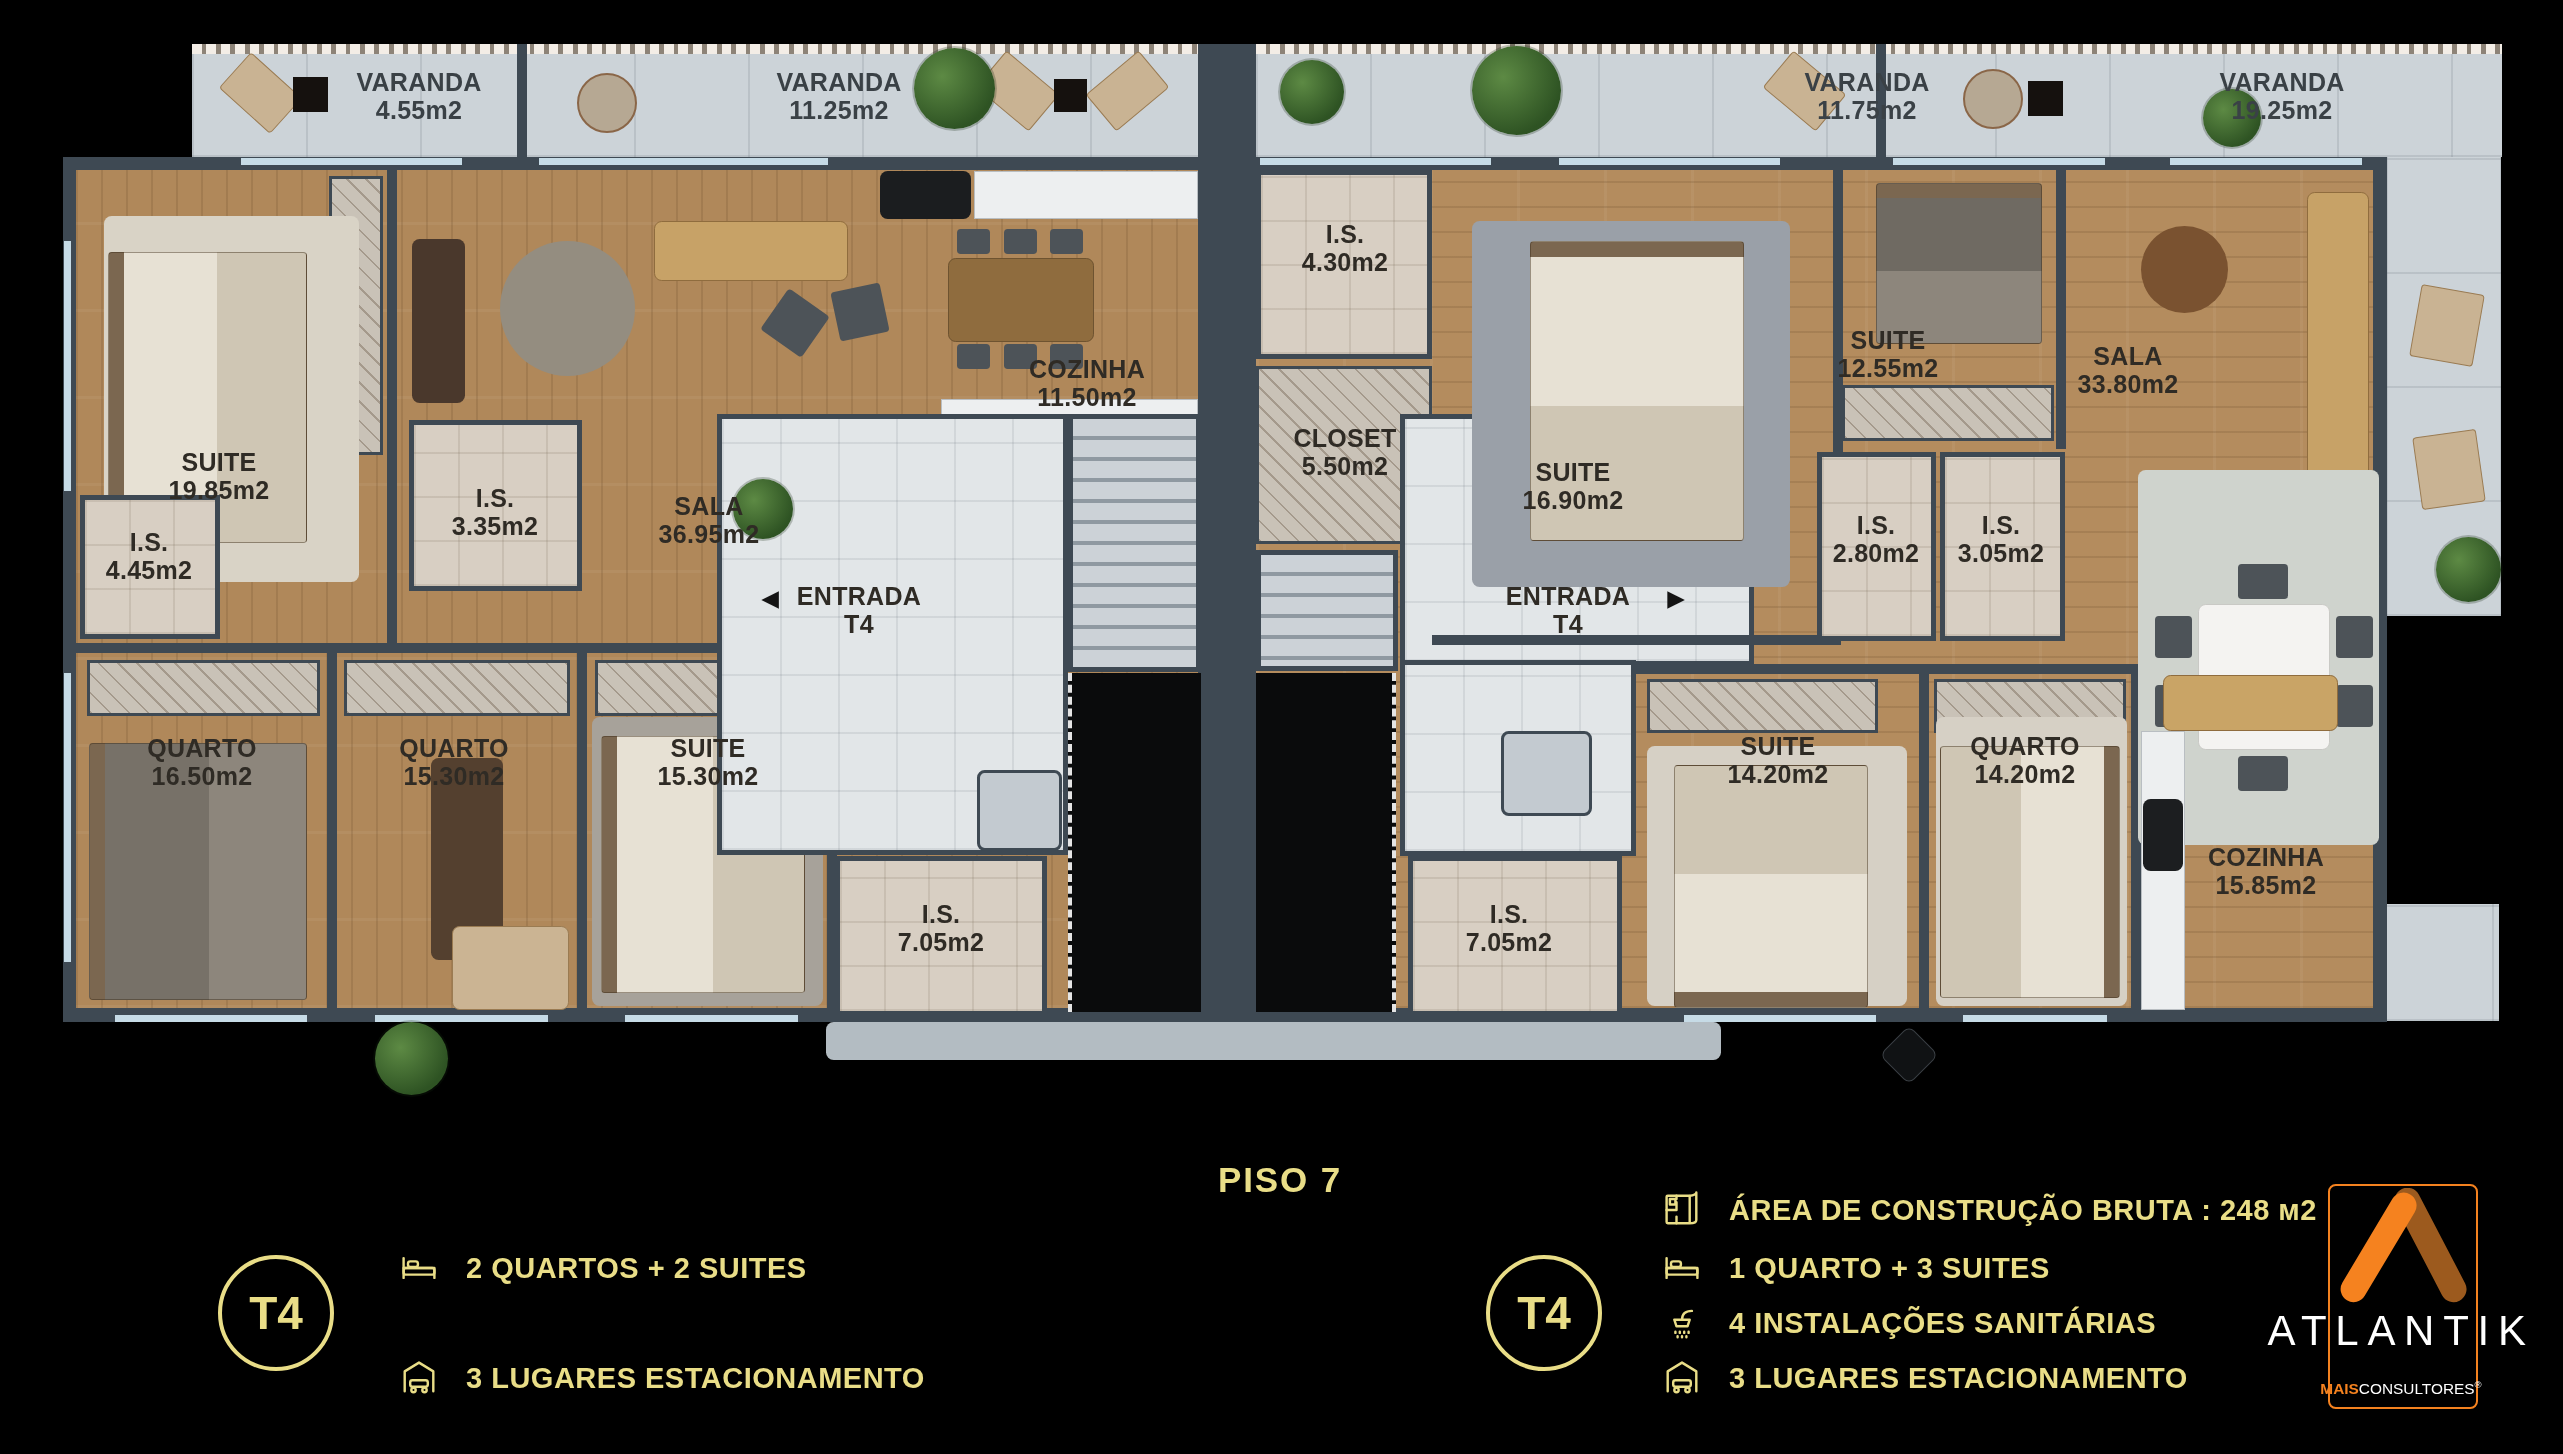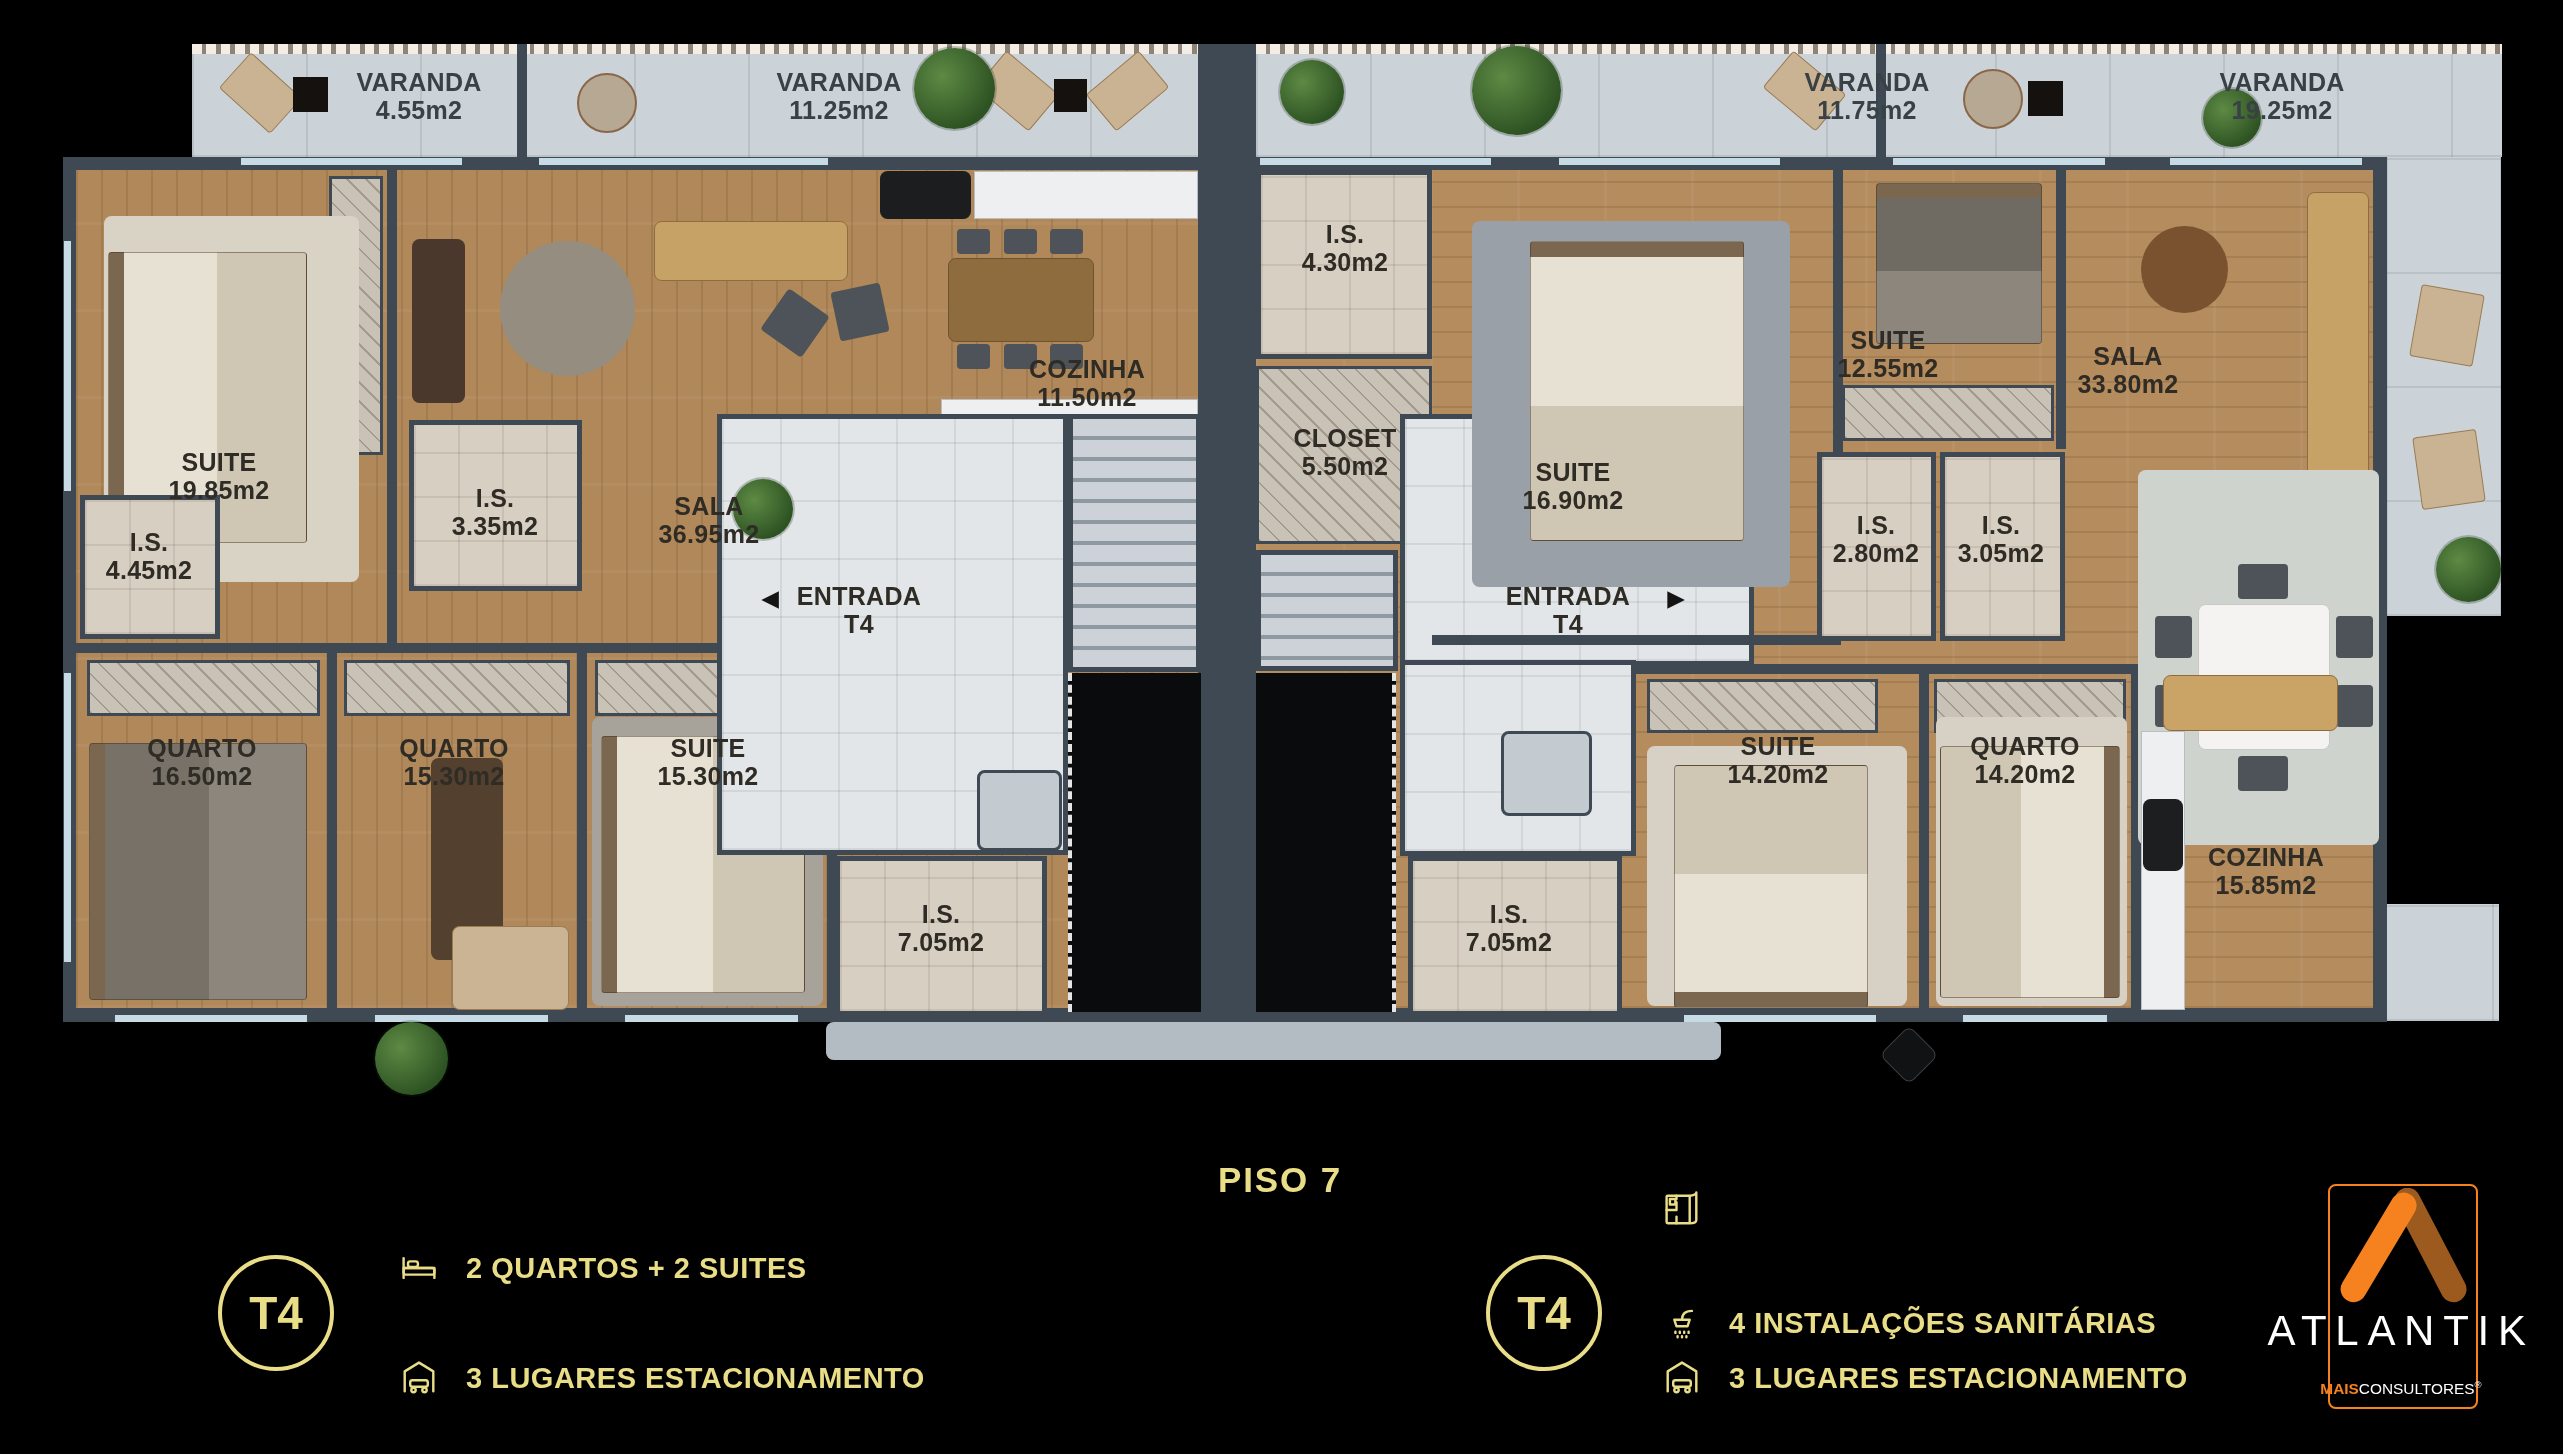--- a/index.html
+++ b/index.html
@@ -349,20 +349,30 @@
     </div>
 
   <div class="badge" style="left:1486px;top:1255px">T4</div>
   <div class="lrow" style="left:1660px;top:1187px">
     <span class="licon"><svg viewBox="0 0 40 40">
           <rect x="6" y="7" width="21" height="25" rx="1"></rect>
           <path d="M27 7c4 0 6-2 6-3v25c0 2-2 3-6 3"></path>
           <path d="M6 20h9M15 20v-7M15 7v3M15 26v6"></path>
           <rect x="9" y="10" width="5" height="5"></rect>
         </svg></span>
+    <span class="ltext">ÁREA DE CONSTRUÇÃO BRUTA :  248 м2</span>
+    </div>
+  <div class="lrow" style="left:1660px;top:1245px">
+    <span class="licon"><svg viewBox="0 0 40 40">
+          <path d="M6 11v18"></path>
+          <path d="M6 20h28v9"></path>
+          <rect x="6" y="20" width="28" height="6" rx="2"></rect>
+          <rect x="10" y="14" width="9" height="5" rx="2"></rect>
+        </svg></span>
+    <span class="ltext">1 QUARTO + 3 SUITES</span>
     </div>
   <div class="lrow" style="left:1660px;top:1300px">
     <span class="licon"><svg viewBox="0 0 40 40">
           <path d="M29 9c-7 0-9 4-9 8"></path>
           <path d="M13 17h14l-2 6H15z"></path>
           <path d="M14 28v1M18 28v1M22 28v1M26 28v1M16 32v1M20 32v1M24 32v1"></path>
         </svg></span>
     <span class="ltext">4 INSTALAÇÕES SANITÁRIAS</span>
     </div>
   <div class="lrow" style="left:1660px;top:1355px">

